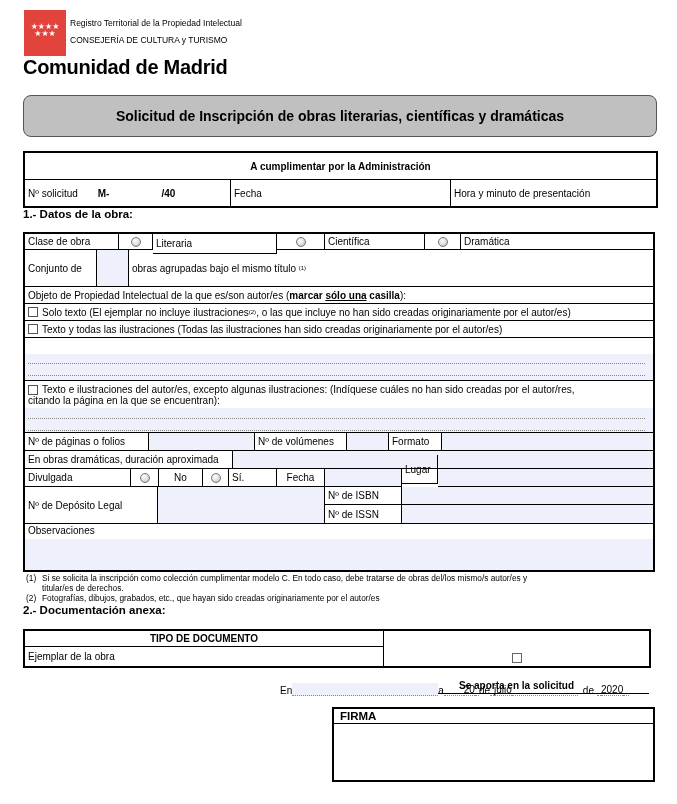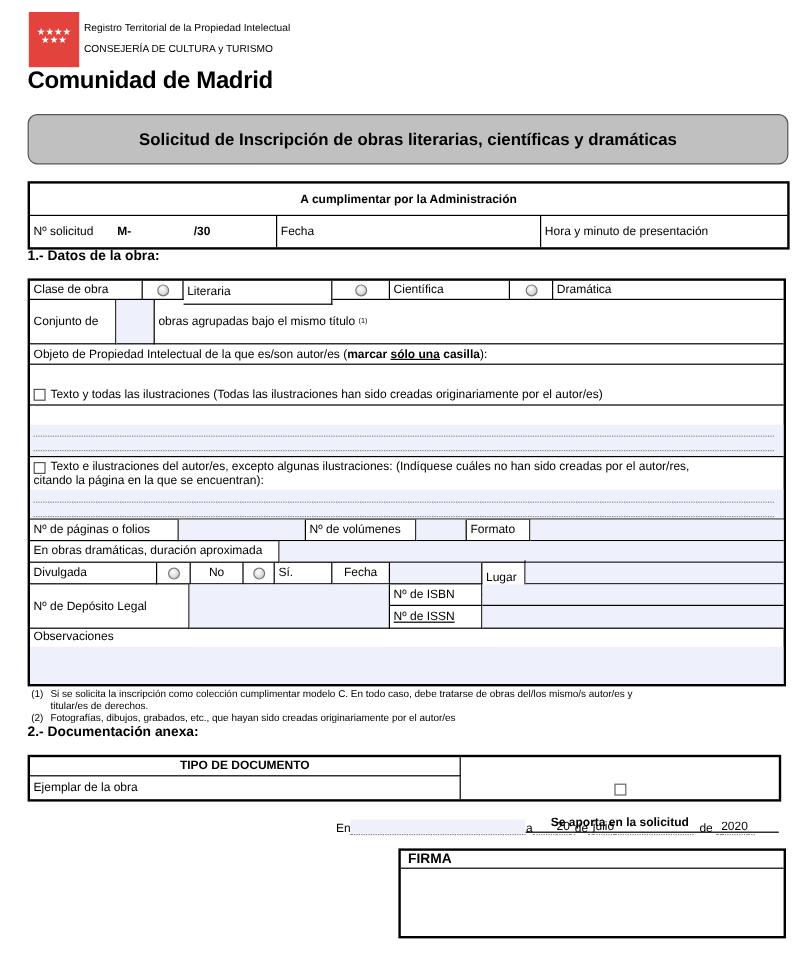--- a/index.html
+++ b/index.html
@@ -51,21 +51,21 @@
 
 <div class="abs title-box">
   <span>Solicitud de Inscripción de obras literarias, científicas y dramáticas</span>
 </div>
 
 <div class="grid" style="left:23px; top:151px; width:635px; height:57px;">
   <div class="cell center bold noR" style="left:0; top:0; width:631px; height:27px;">A cumplimentar por la Administración</div>
   <div class="cell noB" style="left:0; top:27px; width:206px; height:26px;">
     <span>Nº solicitud</span>
     <span style="margin-left:20px; font-weight:bold;">M-</span>
-    <span style="margin-left:52px; font-weight:bold;">/30</span>
+    <span style="margin-left:52px; font-weight:bold;">/40</span>
   </div>
   <div class="cell noB" style="left:206px; top:27px; width:220px; height:26px;">
     <span>Fecha</span>
   </div>
   <div class="cell noB noR" style="left:426px; top:27px; width:205px; height:26px;">
     <span>Hora y minuto de presentación</span>
   </div>
 </div>
 
 <div class="abs sec-title" style="left:23px; top:208px;">1.- Datos de la obra:</div>
@@ -93,20 +93,26 @@
   </div>
 
   <div class="cell noR" style="left:0; top:53px; width:628px; height:17px;">
     <span>Objeto de Propiedad Intelectual de la que es/son autor/es (</span>
       <b style="white-space:pre">marcar </b>
       <b style="text-decoration:underline">sólo una</b>
       <b style="white-space:pre"> casilla</b>
       <span>):</span>
   </div>
 
+  <div class="cell noR" style="left:0; top:70px; width:628px; height:17px;">
+    <span class="chk"></span>
+    <span>Solo texto (El ejemplar no incluye ilustraciones</span>
+      <sup>(2)</sup>
+      <span>, o las que incluye no han sido creadas originariamente por el autor/es)</span>
+  </div>
 
   <div class="cell noR" style="left:0; top:87px; width:628px; height:17px;">
     <span class="chk"></span>
     <span>Texto y todas las ilustraciones  (Todas las ilustraciones han sido creadas originariamente por el autor/es)</span>
   </div>
 
   <div class="cell noR" style="left:0; top:104px; width:628px; height:43px; align-items:flex-start; padding-top:2px; display:block;">
     <div class="fill" style="position:absolute; left:0; right:0; top:16px; bottom:0;">
       <div class="dots" style="top:9px;"></div>
       <div class="dots" style="top:21px;"></div>
@@ -139,28 +145,28 @@
   <div class="cell center" style="left:106px; top:235px; width:28px; height:18px;">
       <span class="radio"></span>
     </div>
   <div class="cell center" style="left:134px; top:235px; width:44px; height:18px;">No</div>
   <div class="cell center" style="left:178px; top:235px; width:26px; height:18px;">
       <span class="radio"></span>
     </div>
   <div class="cell" style="left:204px; top:235px; width:48px; height:18px;">Sí.</div>
   <div class="cell center" style="left:252px; top:235px; width:48px; height:18px;">Fecha</div>
   <div class="cell fill" style="left:300px; top:235px; width:77px; height:18px;"></div>
-  <div class="cell" style="left:377px; top:221px; width:36px; height:29px;margin-top:12px;">Lugar</div>
+  <div class="cell" style="left:377px; top:221px; width:36px; height:29px;">Lugar</div>
   <div class="cell fill noR" style="left:413px; top:235px; width:215px; height:18px;"></div>
 
   <div class="cell" style="left:0; top:253px; width:133px; height:37px;">Nº de Depósito Legal</div>
   <div class="cell fill" style="left:133px; top:253px; width:167px; height:37px;"></div>
   <div class="cell" style="left:300px; top:253px; width:77px; height:18px;">Nº de ISBN</div>
   <div class="cell fill noR" style="left:377px; top:253px; width:251px; height:18px;"></div>
-  <div class="cell" style="left:300px; top:271px; width:77px; height:19px;text-decoration:underline;">Nº de ISSN</div>
+  <div class="cell" style="left:300px; top:271px; width:77px; height:19px;">Nº de ISSN</div>
   <div class="cell fill noR" style="left:377px; top:271px; width:251px; height:19px;"></div>
 
   <div class="cell noR noB" style="left:0; top:290px; width:628px; height:46px; display:block; padding-top:0;">
     <div style="line-height:13px;">Observaciones</div>
     <div class="fill" style="position:absolute; left:0; right:0; top:15px; bottom:0;"></div>
   </div>
 </div>
 
 <div class="abs foot" style="left:26px; top:573px; width:630px;">
   <div style="display:flex;">

